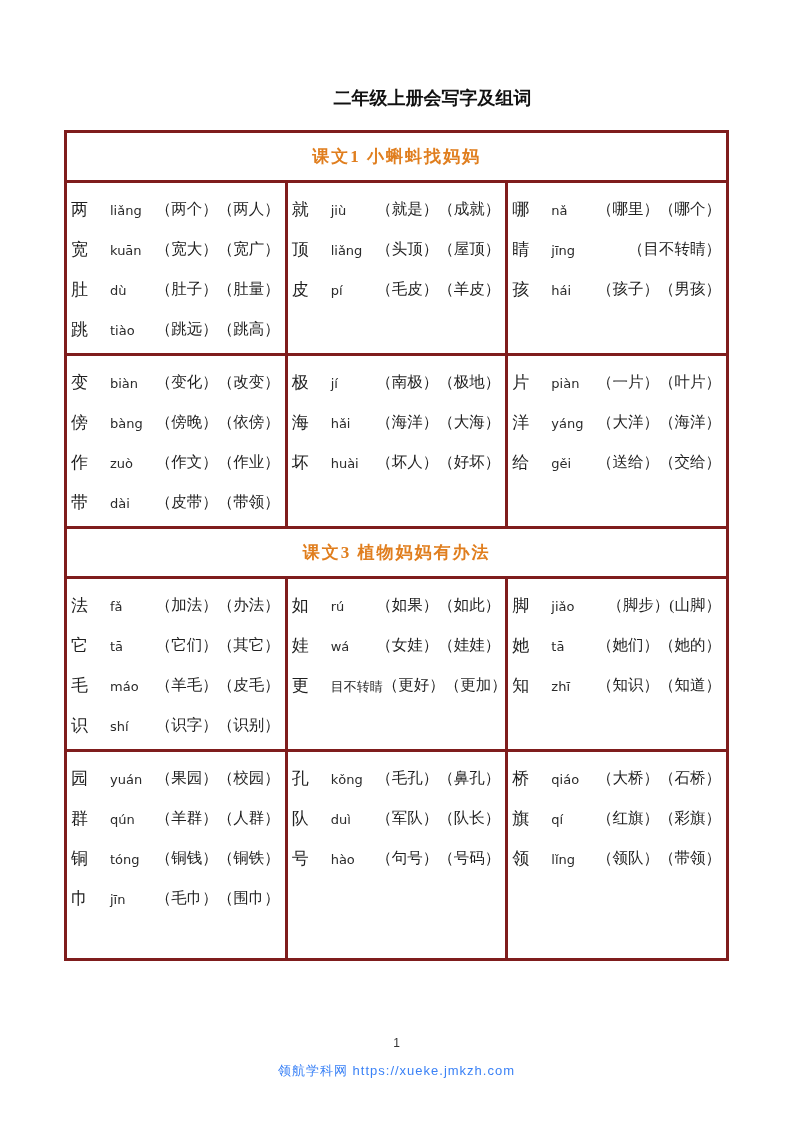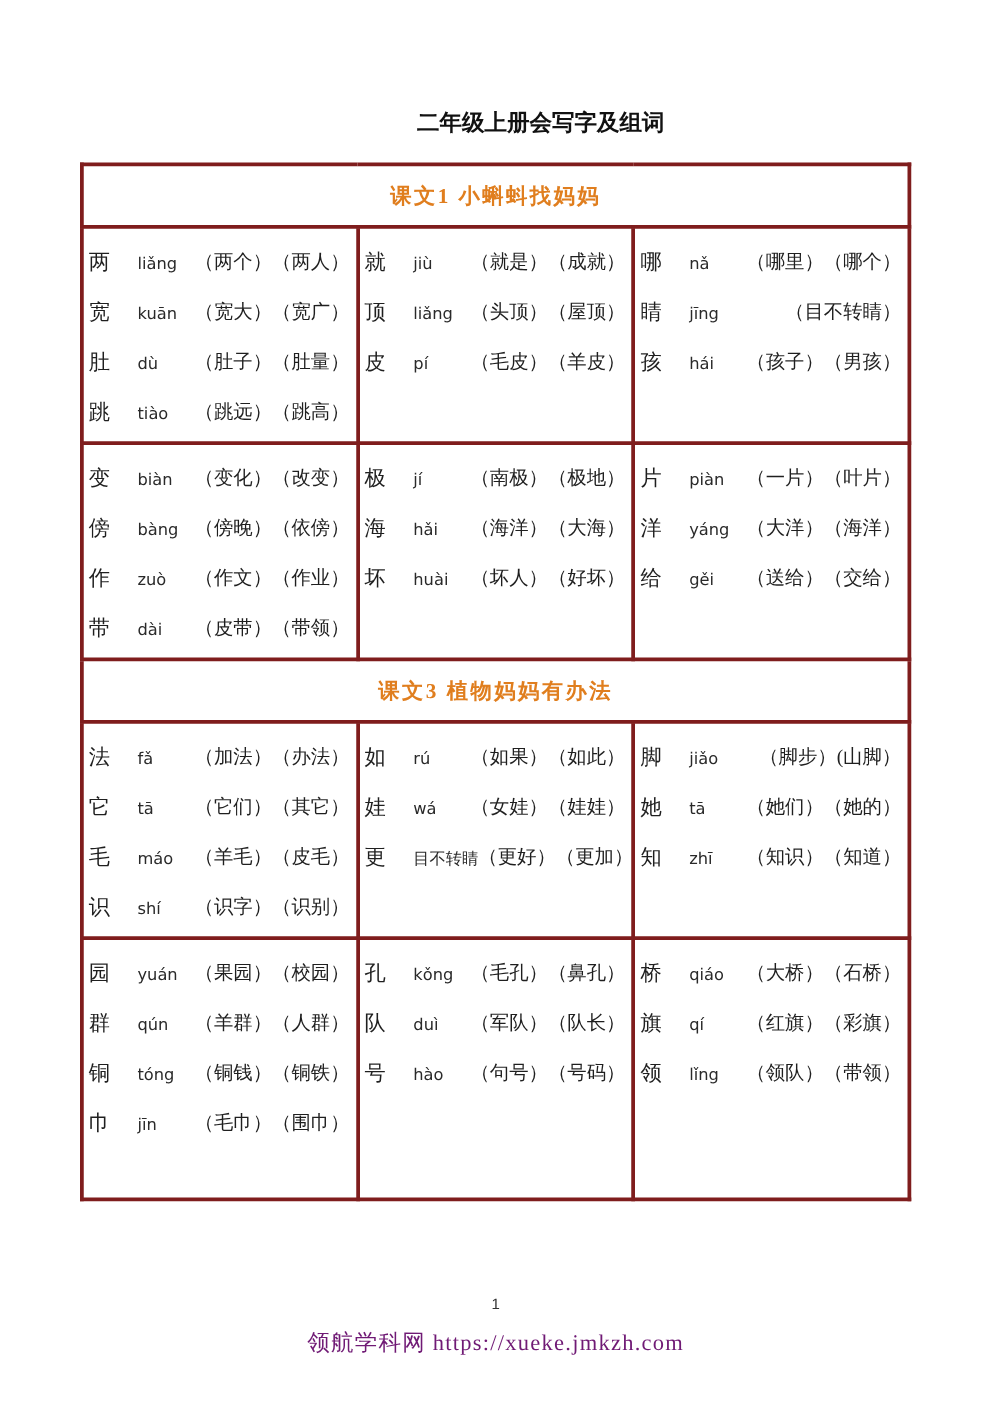--- a/index.html
+++ b/index.html
@@ -87,23 +87,23 @@
     font-size: 12px;
     color: #333;
     font-family: "Liberation Sans", sans-serif;
   }
   .site-footer {
     position: absolute;
     top: 1062px;
     left: 0;
     width: 100%;
     text-align: center;
-    font-size: 18px;
-    color: #701a75;
-    font-family: Liberation Serif, serif;
+    font-size: 13px;
+    color: #3b82f6;
+    font-family: Liberation Sans, sans-serif;
     letter-spacing: 1px;
   }
 </style>
 </head>
 <body>
 
 <div class="page">
   <div class="doc-title">二年级上册会写字及组词</div>
 
   <table class="word-table">

